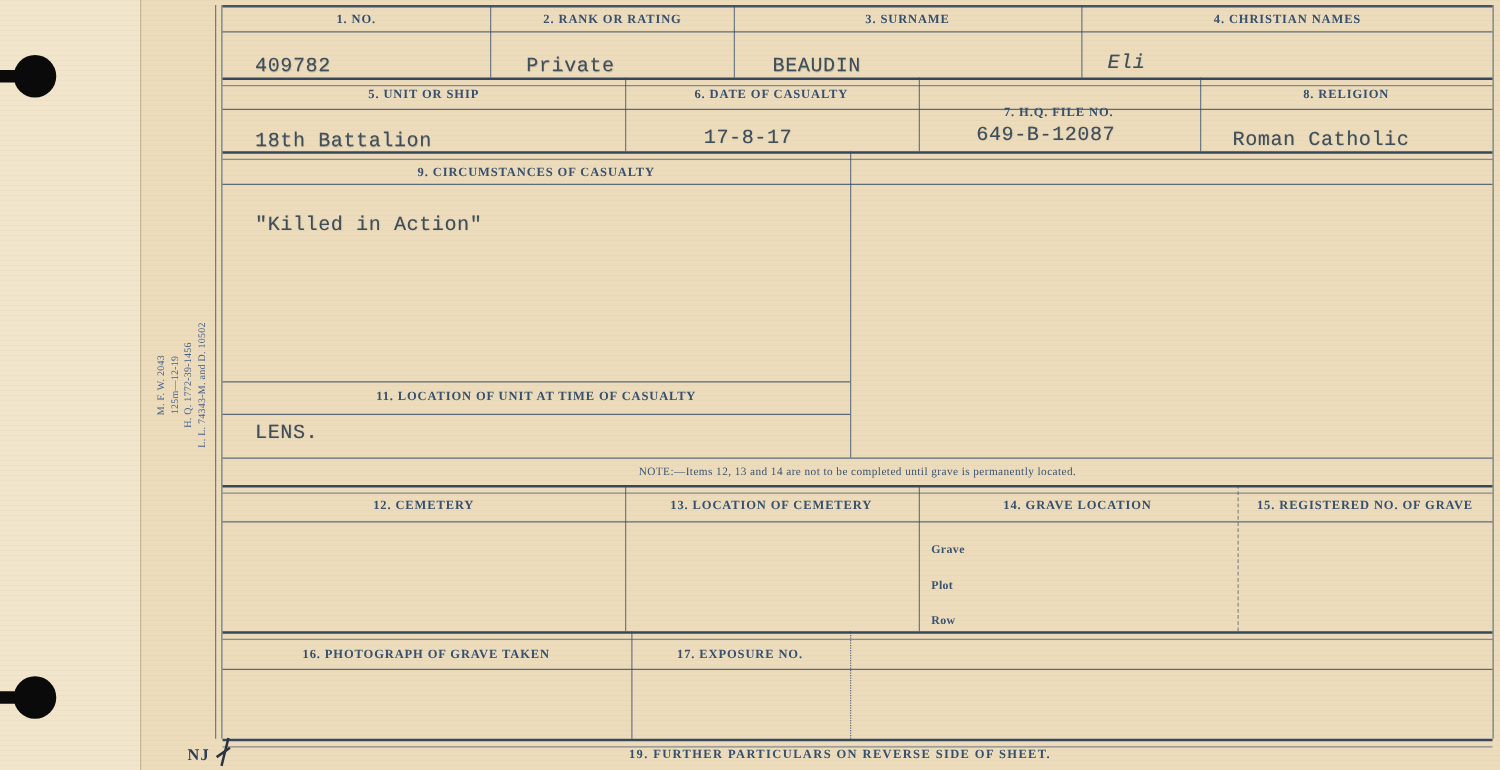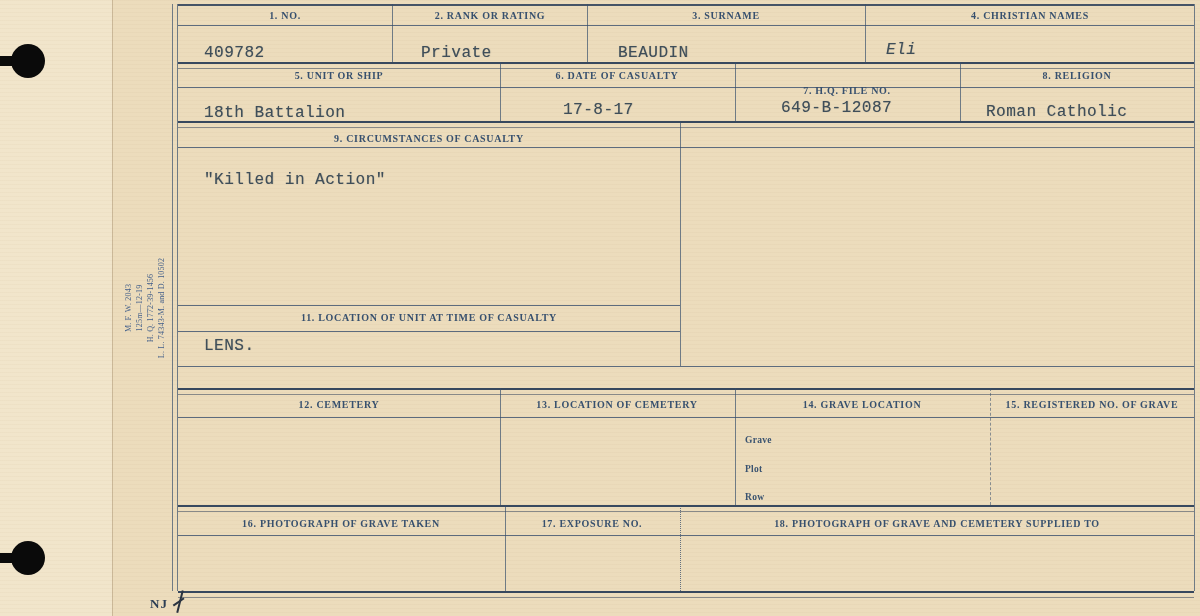--- a/index.html
+++ b/index.html
@@ -111,22 +111,23 @@
   <div class="plabel" style="left:847px;top:70px;margin-top:15px;">7. H.Q. FILE NO.</div>
   <div class="plabel" style="left:1077px;top:70px;">8. RELIGION</div>
   <div class="plabel" style="left:429px;top:133px;">9. CIRCUMSTANCES OF CASUALTY</div>
   <div class="plabel" style="left:429px;top:312px;">11. LOCATION OF UNIT AT TIME OF CASUALTY</div>
   <div class="plabel" style="left:339px;top:399px;">12. CEMETERY</div>
   <div class="plabel" style="left:617px;top:399px;">13. LOCATION OF CEMETERY</div>
   <div class="plabel" style="left:862px;top:399px;">14. GRAVE LOCATION</div>
   <div class="plabel" style="left:1092px;top:399px;">15. REGISTERED NO. OF GRAVE</div>
   <div class="plabel" style="left:341px;top:518px;">16. PHOTOGRAPH OF GRAVE TAKEN</div>
   <div class="plabel" style="left:592px;top:518px;">17. EXPOSURE NO.</div>
-  <div class="plabel" style="left:937px;top:518px;">18. PHOTOGRAPH OF GRAVE AND CEMETERY SUPPLIED TO</div>
 
+  <div class="note" style="left:686px;top:372px;">NOTE:—Items 12, 13 and 14 are not to be completed until grave is permanently located.</div>
+  <div class="footer19" style="left:672px;top:598px;">19. FURTHER PARTICULARS ON REVERSE SIDE OF SHEET.</div>
 
   <div class="typed" style="left:204px;top:44px;">409782</div>
   <div class="typed" style="left:421px;top:44px;">Private</div>
   <div class="typed" style="left:618px;top:44px;">BEAUDIN</div>
   <div class="typed" style="left:886px;top:41px;font-style:italic;">Eli</div>
   <div class="typed" style="left:204px;top:104px;">18th Battalion</div>
   <div class="typed" style="left:563px;top:101px;">17-8-17</div>
   <div class="typed" style="left:781px;top:99px;">649-B-12087</div>
   <div class="typed" style="left:986px;top:103px;">Roman Catholic</div>
   <div class="typed" style="left:204px;top:171px;">"Killed in Action"</div>

